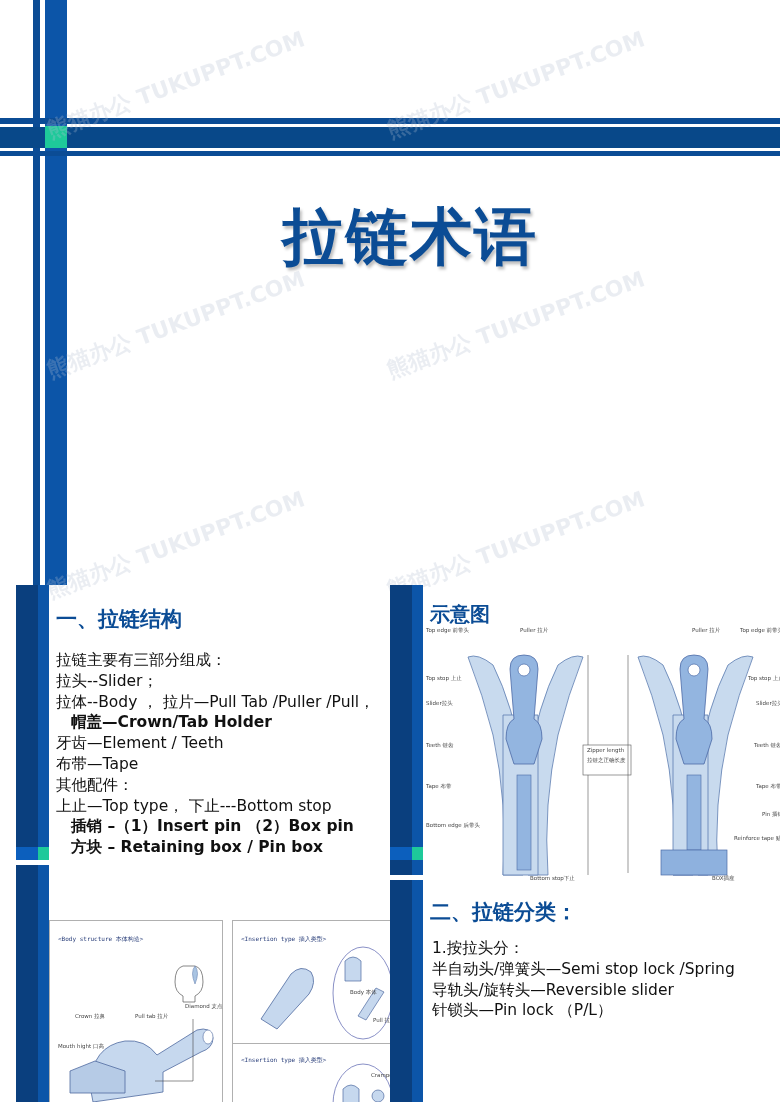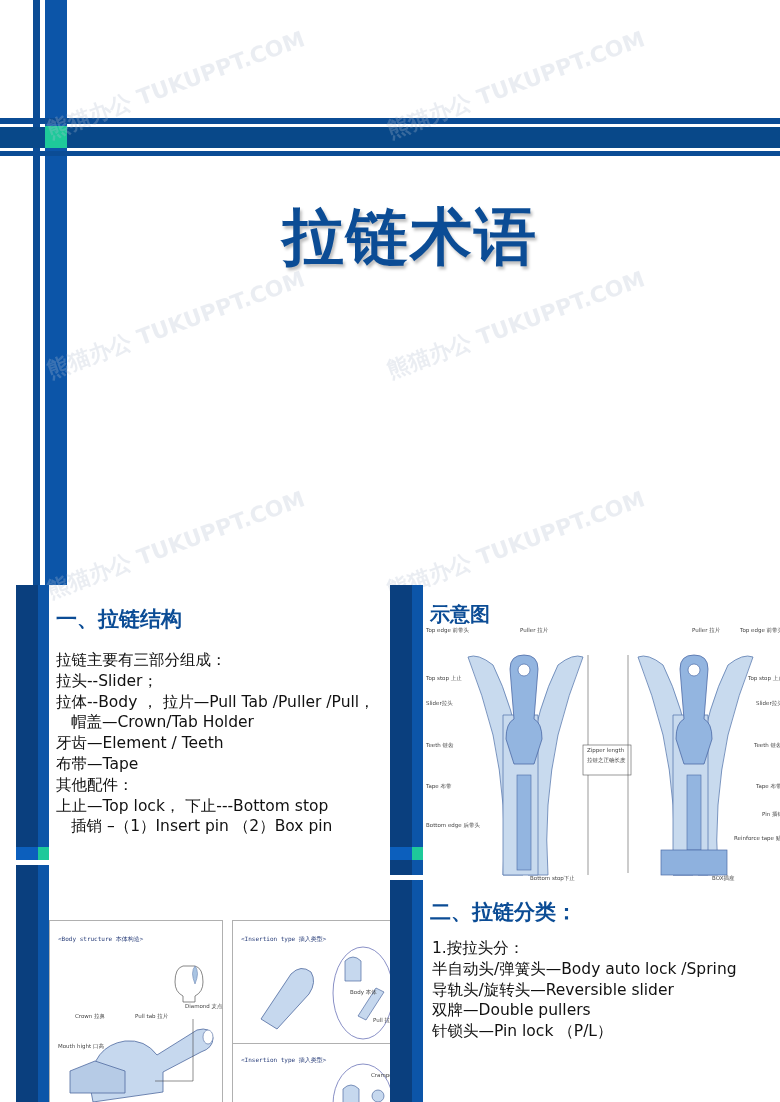--- a/index.html
+++ b/index.html
@@ -32,21 +32,21 @@
 
   .section-title {
     font-size: 21px; font-weight: bold; color: #0b4c95;
     font-family: "DejaVu Sans", sans-serif;
   }
   .body-text {
     font-size: 15.5px; color: #111; line-height: 20.8px;
     font-family: "DejaVu Sans", sans-serif;
   }
   .body-text div { white-space: nowrap; }
-  .indent { padding-left: 15px; }
+  .indent { padding-left: 15px; font-weight: bold; }
 
   
   .diag-label { font-size: 5.5px; color: #444; white-space: nowrap; font-family: "DejaVu Sans", sans-serif; }
   .panel { border: 1px solid #b0b0b0; background: #fff; }
   .panel-caption { font-size: 6px; color: #2a3f7a; font-family: "DejaVu Sans Mono", monospace; }
   .watermark {
     position: absolute; color: rgba(180,190,210,0.28); font-size: 22px; font-weight: bold;
     transform: rotate(-20deg); white-space: nowrap; pointer-events: none;
     font-family: "DejaVu Sans", sans-serif;
   }
@@ -82,22 +82,23 @@
   <div class="abs section-title" style="left:40px;top:20px;">一、拉链结构</div>
 
   <div class="abs body-text" style="left:40px;top:65px;">
     <div>拉链主要有三部分组成：</div>
     <div>拉头--Slider；</div>
     <div>拉体--Body ， 拉片—Pull Tab /Puller /Pull，</div>
     <div class="indent">帽盖—Crown/Tab Holder</div>
     <div>牙齿—Element / Teeth</div>
     <div>布带—Tape</div>
     <div>其他配件：</div>
-    <div>上止—Top lock， 下止---Bottom stop</div>
+    <div>上止—Top type， 下止---Bottom stop</div>
     <div class="indent">插销 –（1）Insert pin （2）Box pin</div>
+    <div class="indent">方块 – Retaining box / Pin box</div>
   </div>
 
   <div class="abs panel" style="left:33px;top:335px;width:172px;height:190px;">
     <div class="abs panel-caption" style="left:8px;top:14px;">&lt;Body structure 本体构造&gt;</div>
     <svg class="abs" style="left:0;top:0;" width="172" height="190">
       <path d="M145 45 q8 2 8 16 q0 10 -8 14 l0 6 h-12 l0 -6 q-8 -4 -8 -14 q0 -14 8 -16 z" fill="#fff" stroke="#555" stroke-width="0.7"></path>
       <path d="M145 45 q5 6 0 18 q-5 -12 0 -18 z" fill="#a9c4e2" stroke="#5a76a8" stroke-width="0.5"></path>
       <path d="M40 165 q2 -40 35 -45 q20 -2 32 14 l40 -25 q14 -4 16 8 q0 10 -12 14 l-38 20 l0 20 l-70 10 z" fill="#c6d8ee" stroke="#4f6aa0" stroke-width="0.8"></path>
       <ellipse cx="158" cy="116" rx="5" ry="7" fill="#fff" stroke="#4f6aa0" stroke-width="0.6"></ellipse>
       <path d="M20 150 l25 -10 l30 10 l0 22 l-55 0 z" fill="#b6cbe6" stroke="#4f6aa0" stroke-width="0.8"></path>
@@ -187,18 +188,17 @@
 </div>
 
 <div class="abs" style="left:390px;top:880px;width:390px;height:222px;">
   <div class="abs q-bar-dark" style="left:0;top:0;width:22px;height:222px;"></div>
   <div class="abs q-bar-mid" style="left:22px;top:0;width:11px;height:222px;"></div>
 
   <div class="abs section-title" style="left:40px;top:18px;">二、拉链分类：</div>
 
   <div class="abs body-text" style="left:42px;top:58px;">
     <div>1.按拉头分：</div>
-    <div>半自动头/弹簧头—Body auto lock /Spring</div>
+    <div>半自动头/弹簧头—Semi stop lock /Spring</div>
     <div>导轨头/旋转头—Reversible slider</div>
-    <div>双牌—Double pullers</div>
     <div>针锁头—Pin lock （P/L）</div>
   </div>
 </div>
 
 </body></html>

